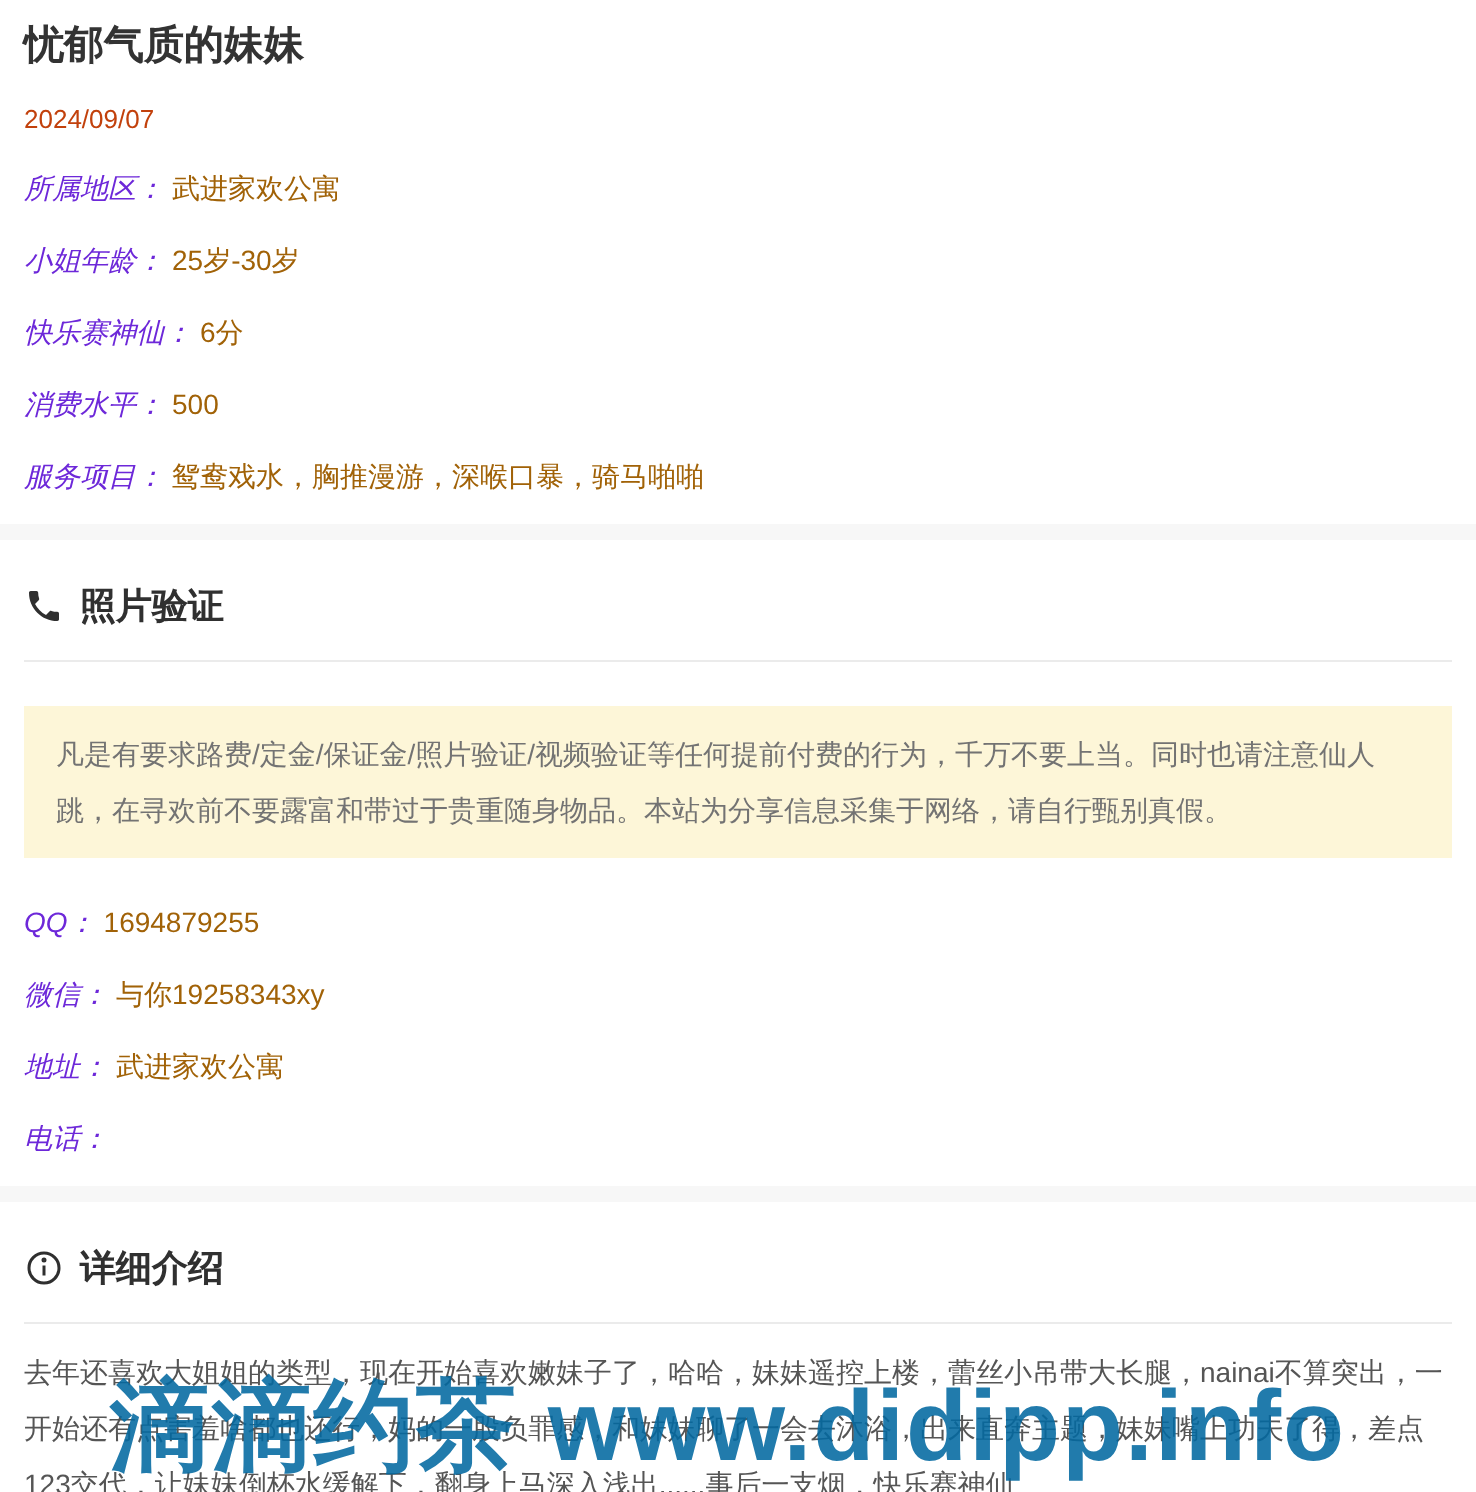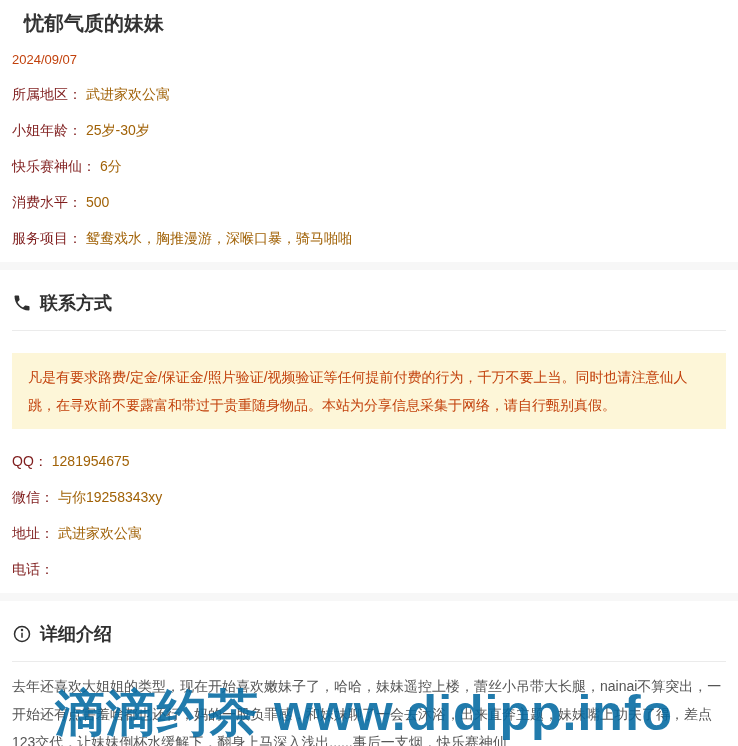--- a/index.html
+++ b/index.html
@@ -6,50 +6,50 @@
   html, body {
     width: 738px; height: 746px;
     background: #ffffff;
     font-family: "Liberation Sans", "DejaVu Sans", sans-serif;
     overflow: hidden;
     position: relative;
   }
   .content { position: relative; z-index: 1; }
 
   .page-title {
-    margin: 8px 12px 0 24px;
+    margin: 8px 12px 0 12px;
     font-size: 20px; line-height: 30px;
     font-weight: 700; color: #333333;
   }
   .date {
     margin: 14px 12px 0 12px;
     font-size: 13px; line-height: 16px;
     color: #c2410c;
   }
   .info-rows { margin: 8px 12px 0 12px; }
   .row { font-size: 14px; line-height: 36px; color: #5a5a5a; white-space: nowrap; }
-  .row .lbl { color: #7f1d1d; margin-right: 4px; }
+  .row .lbl { color: #6d28d9; margin-right: 4px; font-style: italic; }
   .row .val { color: #a16207; }
 
   .section-band { height: 8px; background: #f7f7f7; margin-top: 6px; }
 
   .section-heading {
     display: flex; align-items: center; gap: 8px;
     margin: 20px 12px 0 12px;
     font-size: 18px; line-height: 26px;
     font-weight: 600; color: #303030;
   }
   .section-heading svg { display: block; }
 
   .thin-divider { height: 1px; background: #ebebeb; margin: 14px 12px 0 12px; }
 
   .warning-box {
     margin: 22px 12px 0 12px;
     background: #fdf6d8;
-    color: #c2410c;
+    color: #737373;
     font-size: 14px; line-height: 28px;
     padding: 10px 16px;
   }
 
   .contact-rows { margin: 14px 12px 0 12px; }
 
   .detail-body {
     position: relative;
     margin: 10px 12px 0 12px;
     font-size: 14px; line-height: 28px;
@@ -98,30 +98,30 @@
   </div>
 
   <div class="section-band"></div>
 
   <div class="section-heading">
     <span>
       <svg width="20" height="20" viewBox="0 0 24 24" fill="#2f2f2f" aria-hidden="true">
         <path d="M6.62 10.79c1.44 2.83 3.76 5.14 6.59 6.59l2.2-2.2c.27-.27.67-.36 1.02-.24 1.12.37 2.33.57 3.57.57.55 0 1 .45 1 1V20c0 .55-.45 1-1 1-9.39 0-17-7.61-17-17 0-.55.45-1 1-1h3.5c.55 0 1 .45 1 1 0 1.25.2 2.45.57 3.57.11.35.03.74-.25 1.02l-2.2 2.2z"></path>
       </svg>
     </span>
-    <span>联系方式</span>
+    <span>照片验证</span>
   </div>
 
   <div class="thin-divider"></div>
 
   <div class="warning-box">凡是有要求路费/定金/保证金/照片验证/视频验证等任何提前付费的行为，千万不要上当。同时也请注意仙人跳，在寻欢前不要露富和带过于贵重随身物品。本站为分享信息采集于网络，请自行甄别真假。</div>
 
   <div class="contact-rows">
     <div class="row">
-      <span class="lbl">QQ：</span><span class="val">1281954675</span>
+      <span class="lbl">QQ：</span><span class="val">1694879255</span>
     </div>
     <div class="row">
       <span class="lbl">微信：</span><span class="val">与你19258343xy</span>
     </div>
     <div class="row">
       <span class="lbl">地址：</span><span class="val">武进家欢公寓</span>
     </div>
     <div class="row">
       <span class="lbl">电话：</span><span class="val"></span>
     </div>

